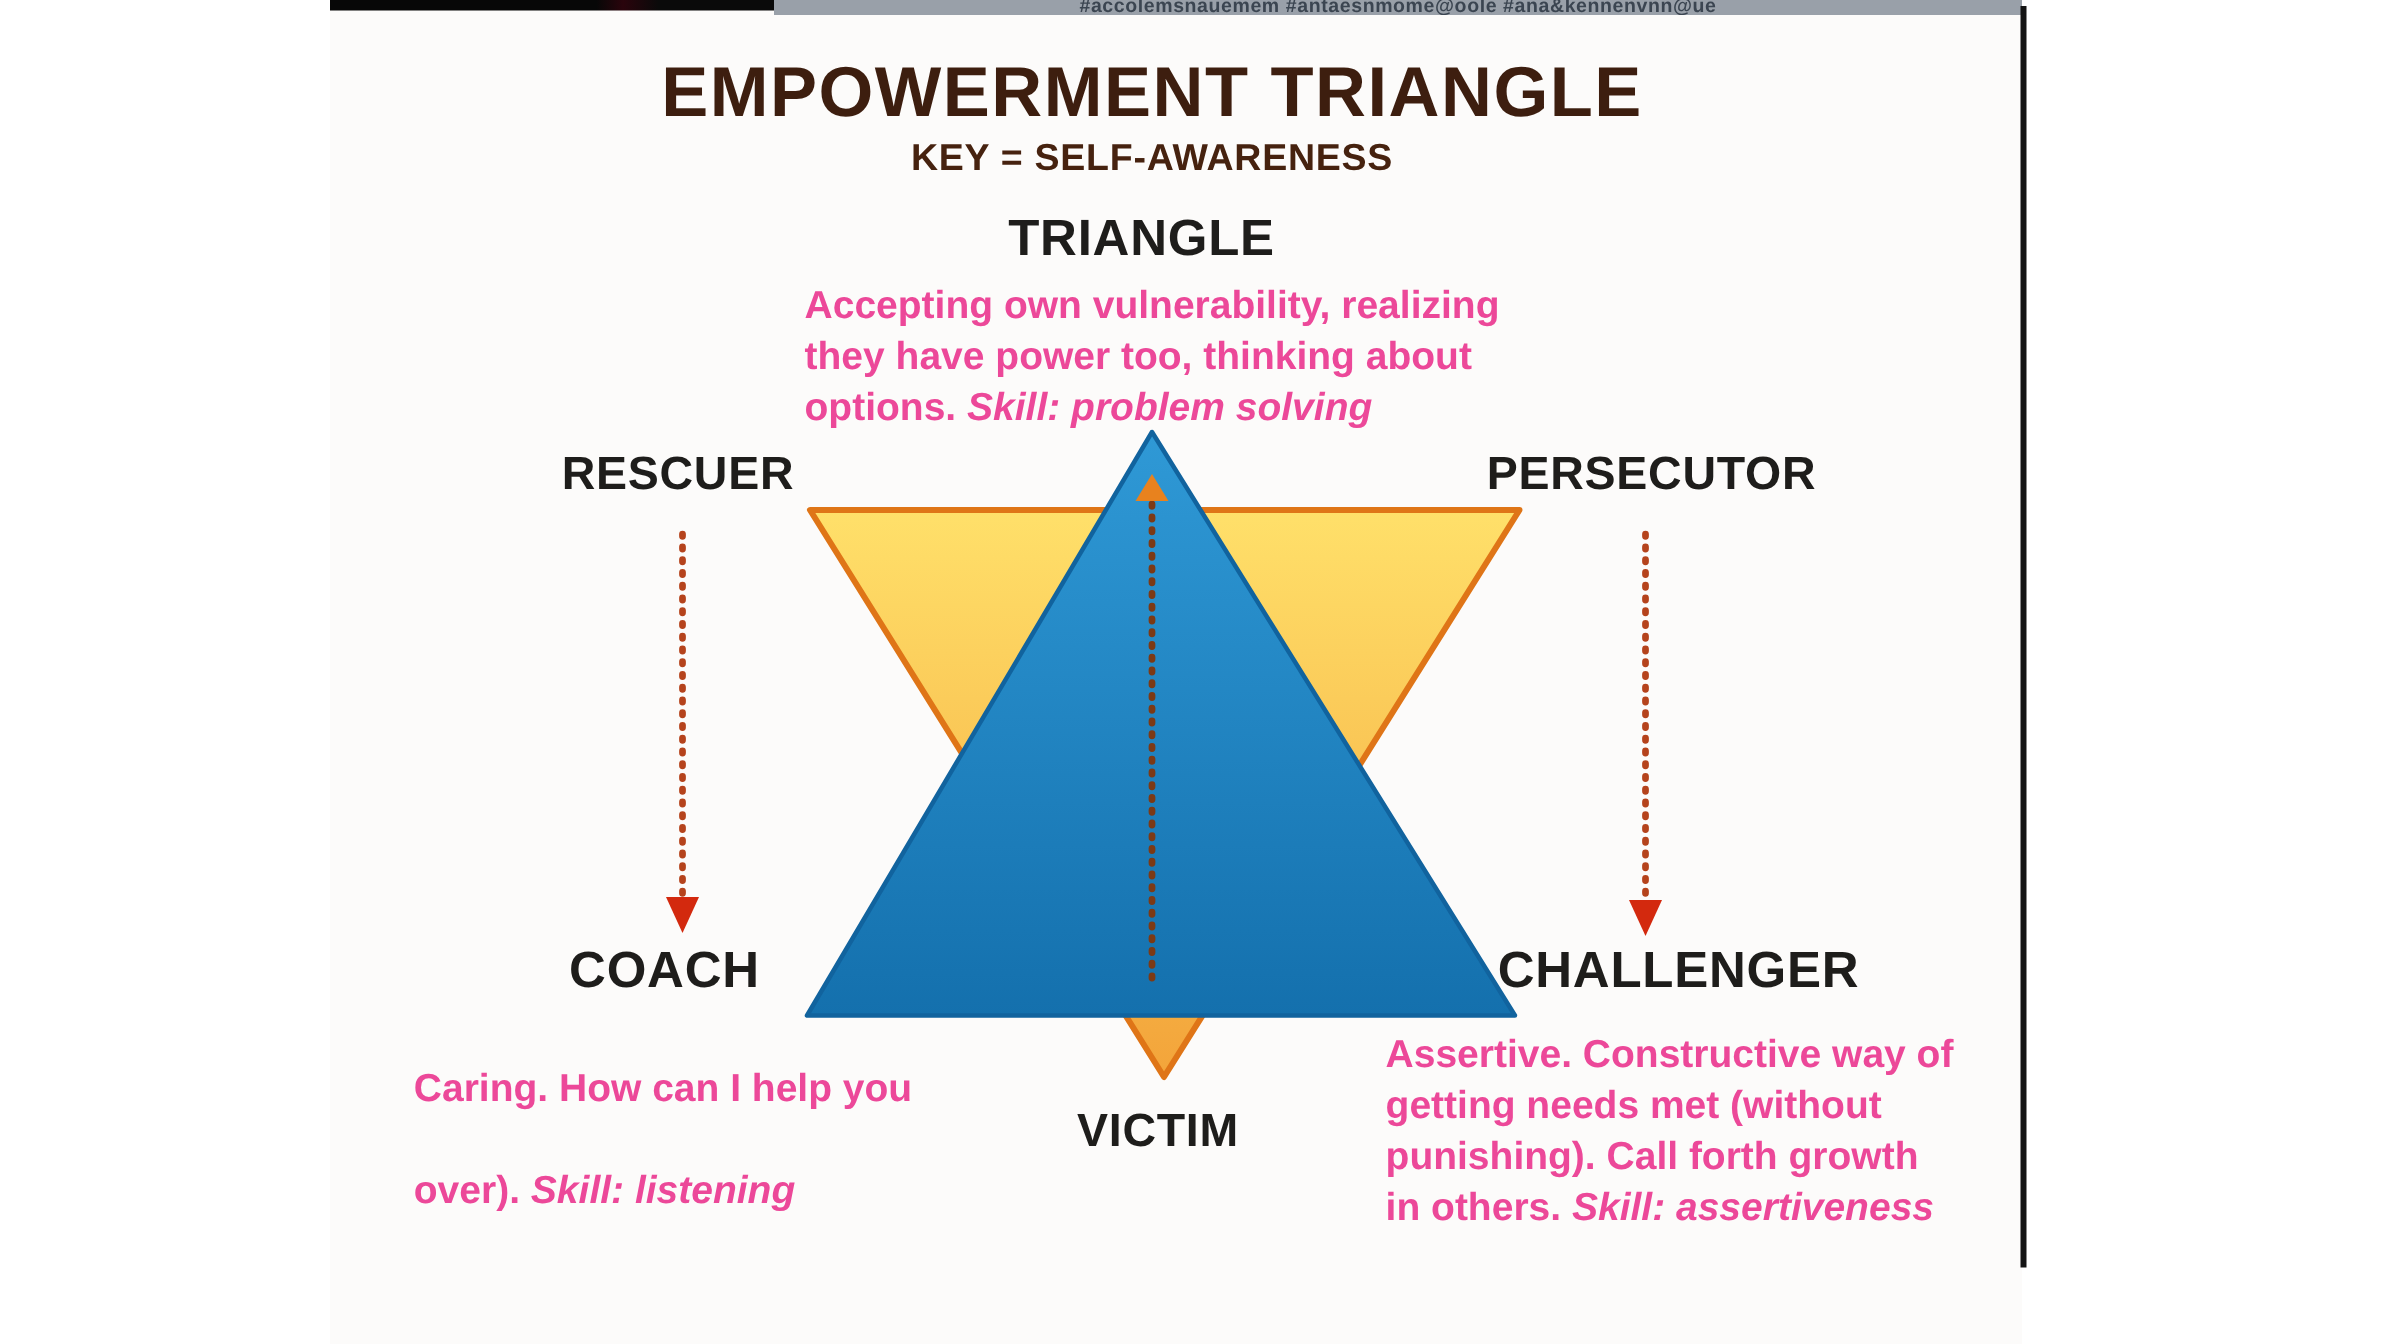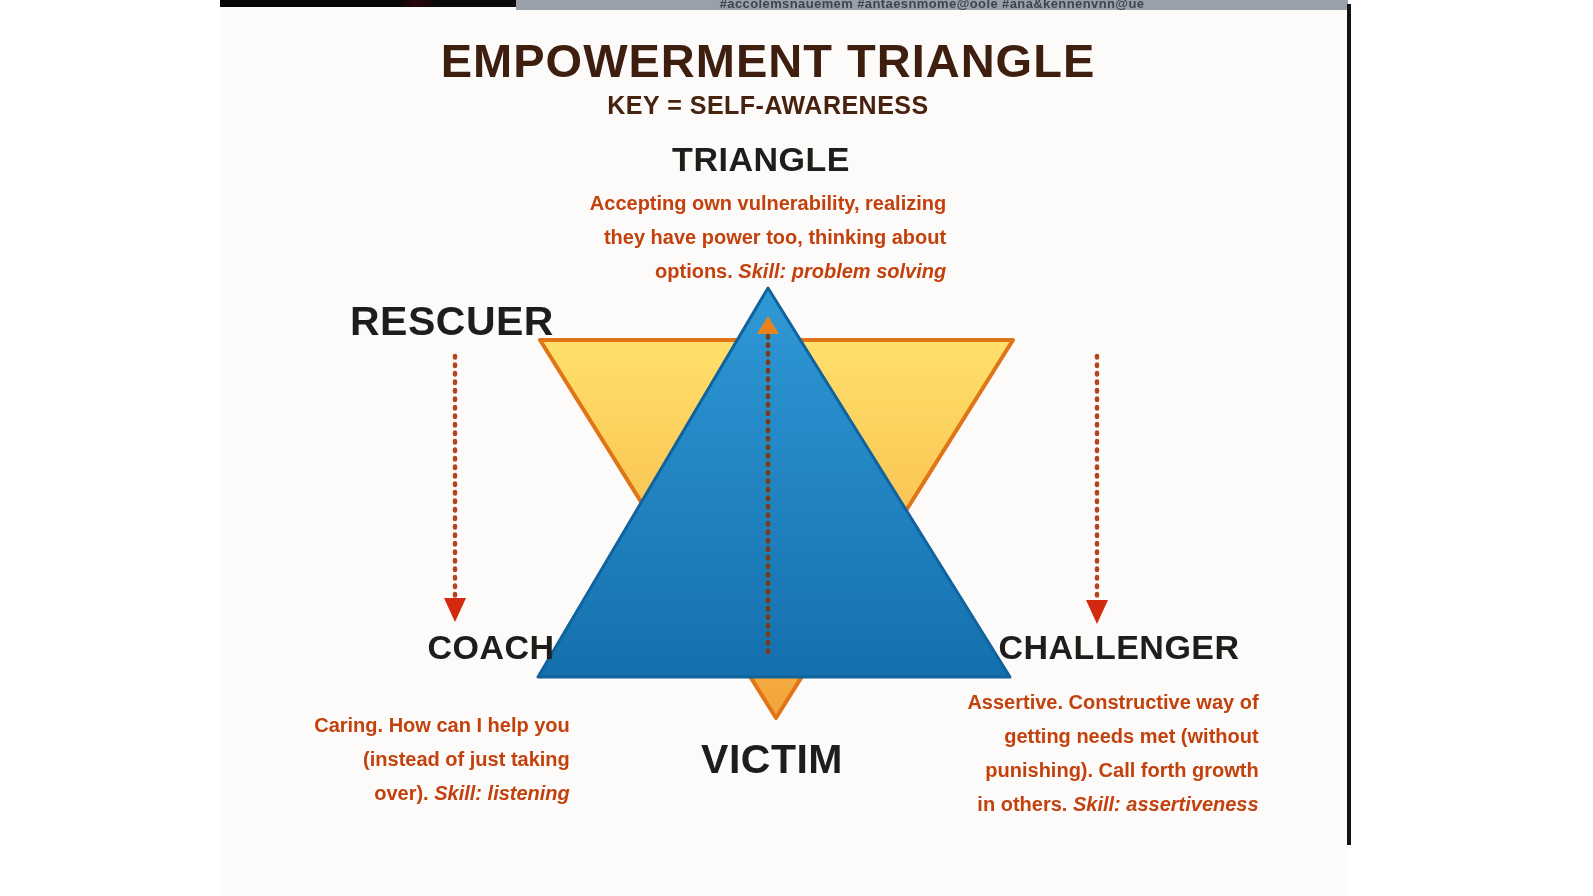--- a/index.html
+++ b/index.html
@@ -31,32 +31,32 @@
   .abs { position:absolute; transform:translateX(-50%); white-space:nowrap; }
   .title {
     top:33px; left:768px; font-size:47px; font-weight:600; letter-spacing:1px;
     color:#3d1e0f;
   }
   .subtitle {
     top:91px; left:768px; font-size:25px; font-weight:700; letter-spacing:0.5px;
     color:#46220f;
   }
   .role {
-    font-size:41px; font-weight:600; color:#1e1d1b; letter-spacing:0.5px;
+    font-size:31px; font-weight:600; color:#1e1d1b; letter-spacing:0.5px;
   }
   .desc {
-    font-size:20px; font-weight:600; color:#c2410c; line-height:34px;
-    text-align:right; white-space:nowrap;
+    font-size:26px; font-weight:600; color:#ec4899; line-height:34px;
+    text-align:left; white-space:nowrap;
   }
   .desc .it { font-style:italic; }
   .lbl-creator    { top:140px; left:761px; font-size:34px; }
   .desc-creator   { top:186px; left:768px; }
   .lbl-rescuer    { top:298px; left:452px; }
   .lbl-persecutor { top:298px; left:1101px; }
-  .lbl-coach      { top:628px; left:443px; font-size:34px;margin-left:48px; }
+  .lbl-coach      { top:628px; left:443px; font-size:34px; }
   .desc-coach     { top:708px; left:442px; }
   .lbl-challenger { top:628px; left:1119px; font-size:34px; }
   .desc-challenger{ top:671px; left:1113px;margin-top:14px; }
   .lbl-victim     { top:736px; left:772px; }
   svg.diagram { position:absolute; left:0; top:0; }
 </style>
 </head>
 <body>
 
 <div class="canvas">
@@ -101,25 +101,26 @@
   <div class="abs subtitle">KEY = SELF-AWARENESS</div>
 
   <div class="abs role lbl-creator">TRIANGLE</div>
   <div class="abs desc desc-creator">
     <span>Accepting own vulnerability, realizing</span><br>
     <span>they have power too, thinking about</span><br>
     <span>options. </span><span class="it">Skill: problem solving</span>
   </div>
 
   <div class="abs role lbl-rescuer">RESCUER</div>
+  <div class="abs role lbl-persecutor">PERSECUTOR</div>
 
   <div class="abs role lbl-coach">COACH</div>
   <div class="abs desc desc-coach">
     <span>Caring. How can I help you</span><br>
-    <span>(instead of just taking</span><br>
+    <br>
     <span>over). </span><span class="it">Skill: listening</span>
   </div>
 
   <div class="abs role lbl-challenger">CHALLENGER</div>
   <div class="abs desc desc-challenger">
     <span>Assertive. Constructive way of</span><br>
     <span>getting needs met (without</span><br>
     <span>punishing). Call forth growth</span><br>
     <span>in others. </span><span class="it">Skill: assertiveness</span>
   </div>

